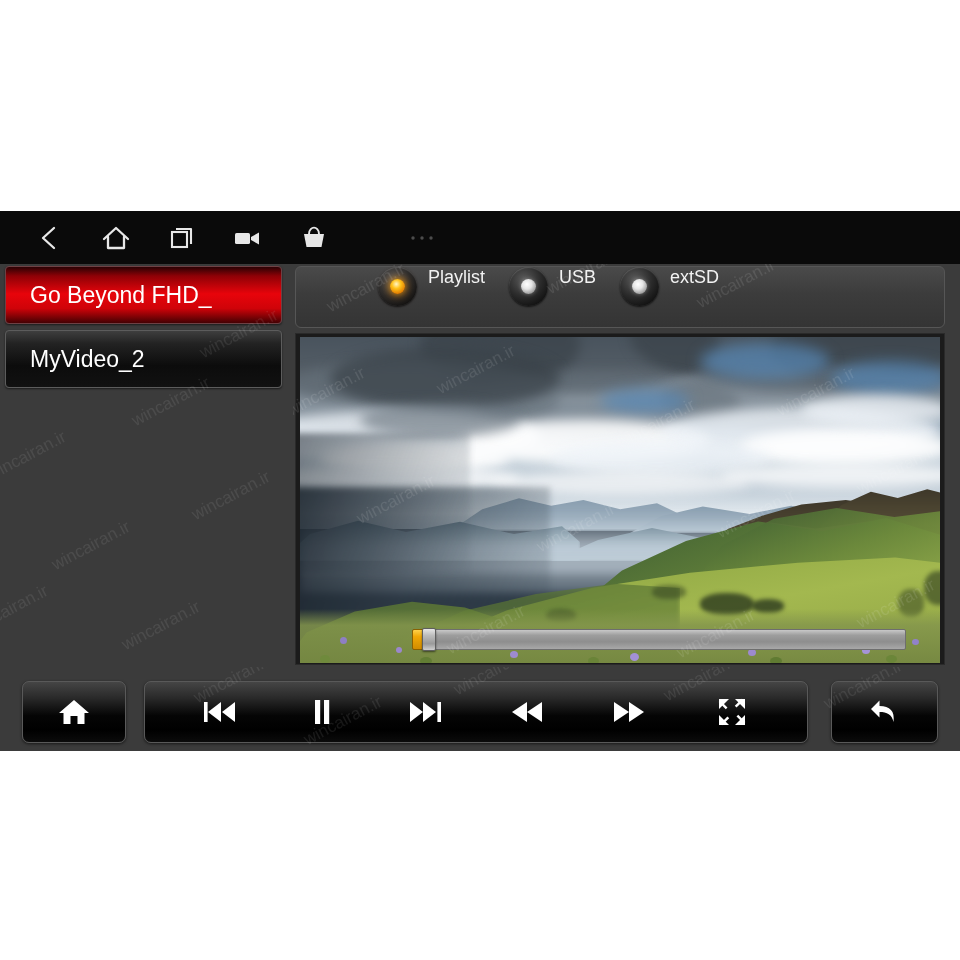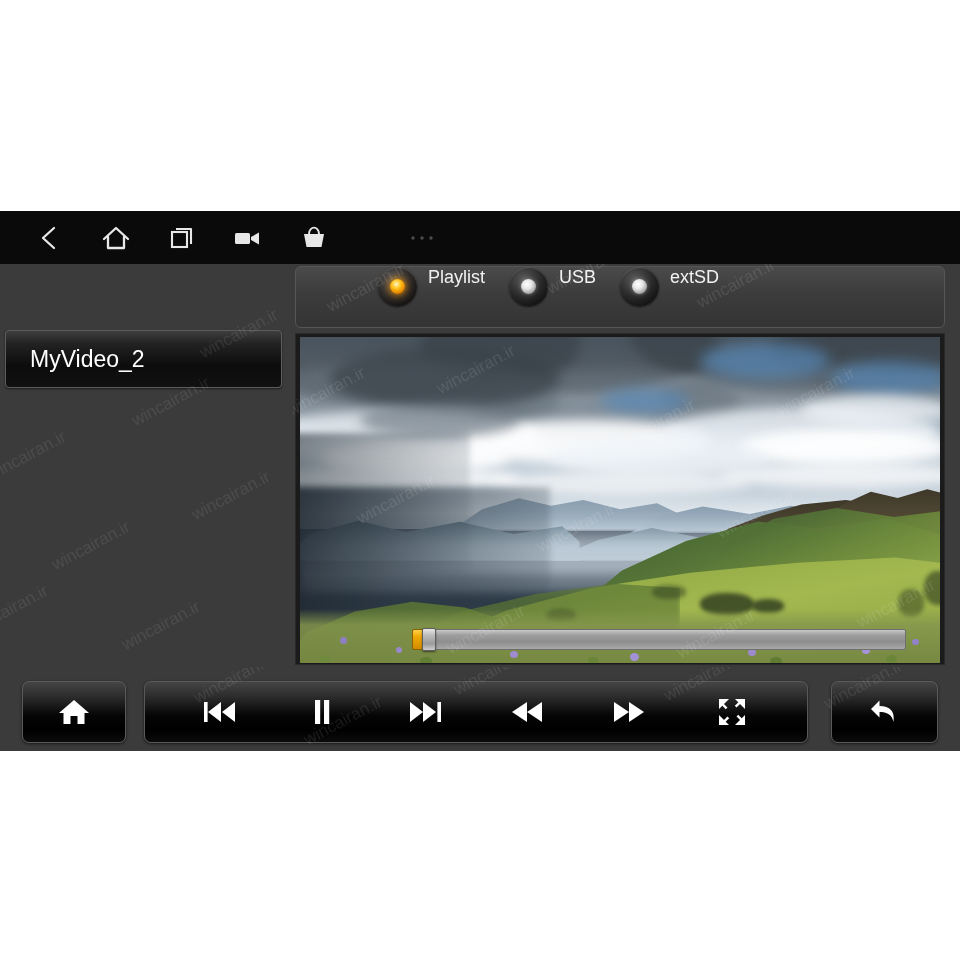--- a/index.html
+++ b/index.html
@@ -358,20 +358,23 @@
             <circle cx="22" cy="4" r="1.7" fill="#cccccc"></circle>
           </svg>
         </div>
       </div>
 
     </div>
 
     <div id="body">
 
       <div id="sidebar">
+        <div class="pl-item selected">
+          <span>Go Beyond FHD_</span>
+        </div>
         <div class="pl-item normal">
           <span>MyVideo_2</span>
         </div>
 
         <div class="wm-layer">
           <div class="wm dark" style="left:-16px;  top:182px;">wincairan.ir</div>
           <div class="wm dark" style="left:128px;  top:128px;">wincairan.ir</div>
           <div class="wm dark" style="left:48px;   top:272px;">wincairan.ir</div>
           <div class="wm dark" style="left:188px;  top:222px;">wincairan.ir</div>
           <div class="wm dark" style="left:-34px;  top:336px;">wincairan.ir</div>

